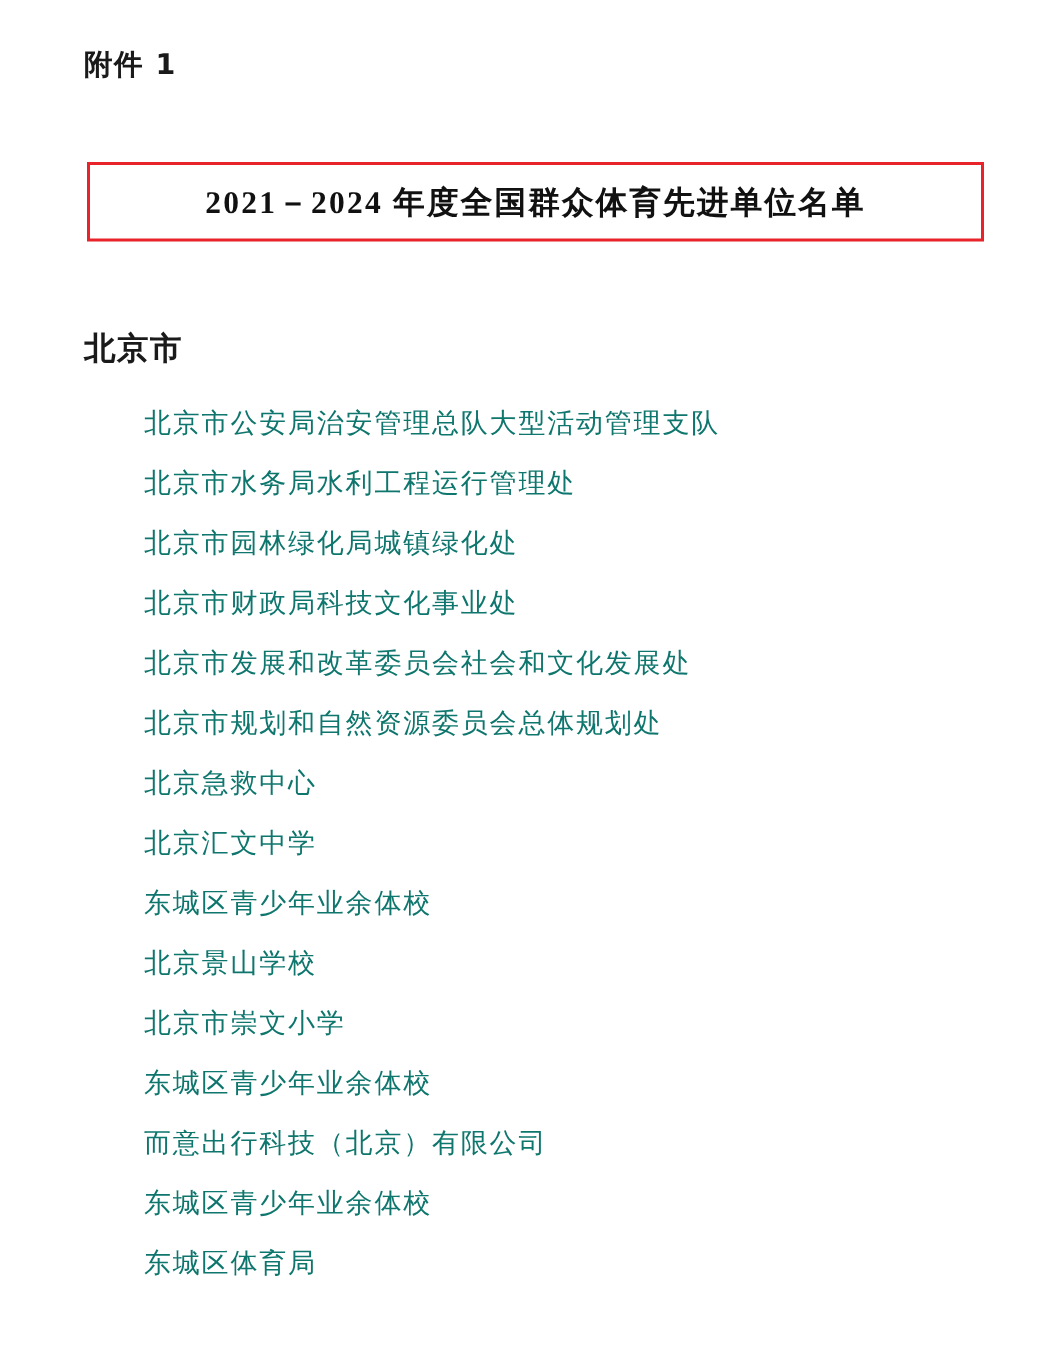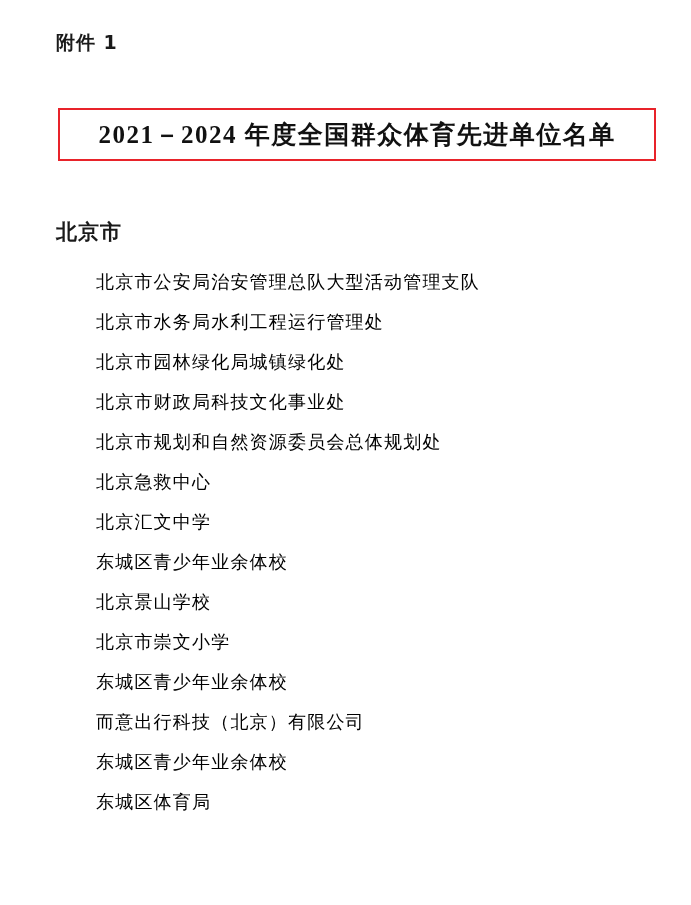--- a/index.html
+++ b/index.html
@@ -36,21 +36,21 @@
     top: 108px;
     width: 598px;
     height: 53px;
     box-sizing: border-box;
     border: 2px solid #e8232a;
     display: flex;
     align-items: center;
     justify-content: center;
   }
   .title-text {
-    font-size: 25px;
+    font-size: 21px;
     font-weight: bold;
     letter-spacing: 1.5px;
     color: #111111;
     font-family: "Liberation Serif", "DejaVu Serif", serif;
     white-space: nowrap;
   }
   .region-heading {
     position: absolute;
     left: 56px;
     top: 218px;
@@ -66,21 +66,21 @@
     width: 560px;
     margin: 0;
     padding: 0;
     list-style: none;
   }
   .entry-item {
     font-size: 18px;
     line-height: 40px;
     height: 40px;
     letter-spacing: 1.2px;
-    color: #000000;
+    color: #0f766e;
     white-space: nowrap;
     overflow: hidden;
   }
 </style>
 </head>
 <body>
 
 <div class="page">
 
   <div class="attachment-label">附件 1</div>
@@ -89,20 +89,21 @@
     <div class="title-text">2021－2024 年度全国群众体育先进单位名单</div>
   </div>
 
   <div class="region-heading">北京市</div>
 
   <ul class="entry-list">
     <li class="entry-item">北京市公安局治安管理总队大型活动管理支队</li>
     <li class="entry-item">北京市水务局水利工程运行管理处</li>
     <li class="entry-item">北京市园林绿化局城镇绿化处</li>
     <li class="entry-item">北京市财政局科技文化事业处</li>
+    <li class="entry-item">北京市发展和改革委员会社会和文化发展处</li>
     <li class="entry-item">北京市规划和自然资源委员会总体规划处</li>
     <li class="entry-item">北京急救中心</li>
     <li class="entry-item">北京汇文中学</li>
     <li class="entry-item">东城区青少年业余体校</li>
     <li class="entry-item">北京景山学校</li>
     <li class="entry-item">北京市崇文小学</li>
     <li class="entry-item">东城区青少年业余体校</li>
     <li class="entry-item">而意出行科技（北京）有限公司</li>
     <li class="entry-item">东城区青少年业余体校</li>
     <li class="entry-item">东城区体育局</li>

